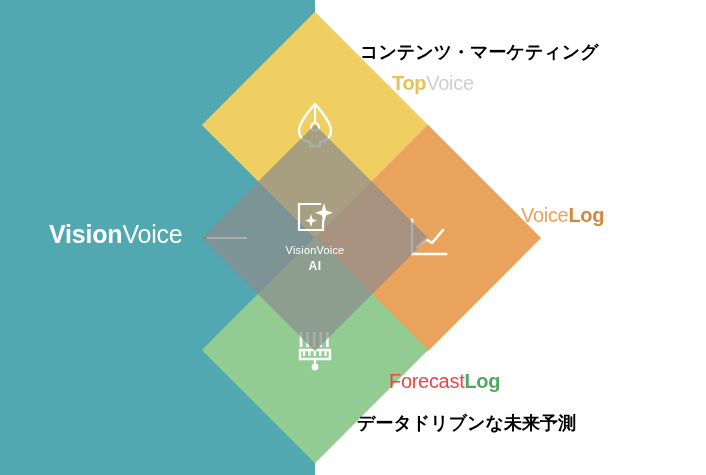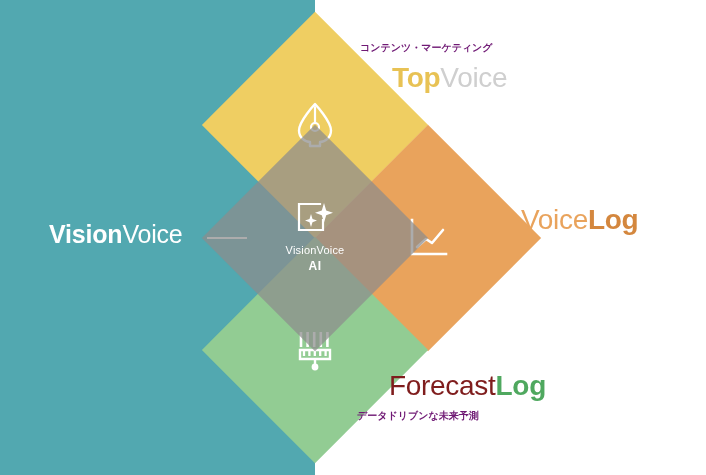--- a/index.html
+++ b/index.html
@@ -104,27 +104,27 @@
     display: block;
     font-size: 12px;
     font-weight: 700;
     letter-spacing: 0.5px;
   }
 
   
   .label-block { position: absolute; white-space: nowrap; }
 
   .tagline {
-    font-size: 10px;
+    font-size: 18px;
     font-weight: 700;
-    color: #701a75;
+    color: #000000;
     line-height: 1.2;
   }
   .product-name {
-    font-size: 28px;
+    font-size: 20px;
     line-height: 1.15;
     letter-spacing: -0.3px;
   }
   .pn-light { font-weight: 400; }
   .pn-bold  { font-weight: 700; }
 
   
   .block-topvoice { left: 360px; top: 42px; text-align: left; }
   .block-topvoice .product-name { margin-top: 8px; padding-left: 32px; }
   .tv-bold  { color: #e8c254; }
@@ -132,22 +132,22 @@
 
   
   .block-voicelog { left: 521px; top: 204px; text-align: center; }
   .block-voicelog .tagline { margin-top: 7px; }
   .vl-light { color: #e9a35c; }
   .vl-bold  { color: #d4873e; }
 
   
   .block-forecastlog { left: 357px; top: 370px; text-align: left; }
   .block-forecastlog .product-name { padding-left: 32px; }
-  .block-forecastlog .tagline { margin-top: 8px; }
-  .fl-light { color: #7f1d1d; }
+  .block-forecastlog .tagline { margin-top: 20px; }
+  .fl-light { color: #ef4444; }
   .fl-bold  { color: #4fa85f; }
 </style>
 </head>
 <body>
 
 <div id="stage">
 
   <div class="teal-panel"></div>
 
   <div class="brand-lockup">

